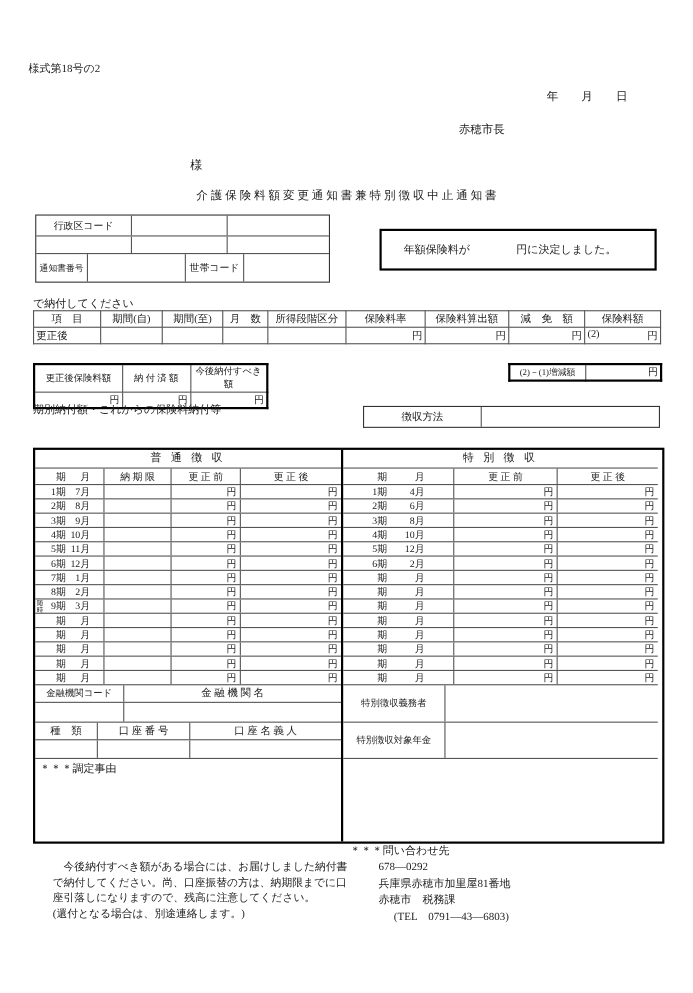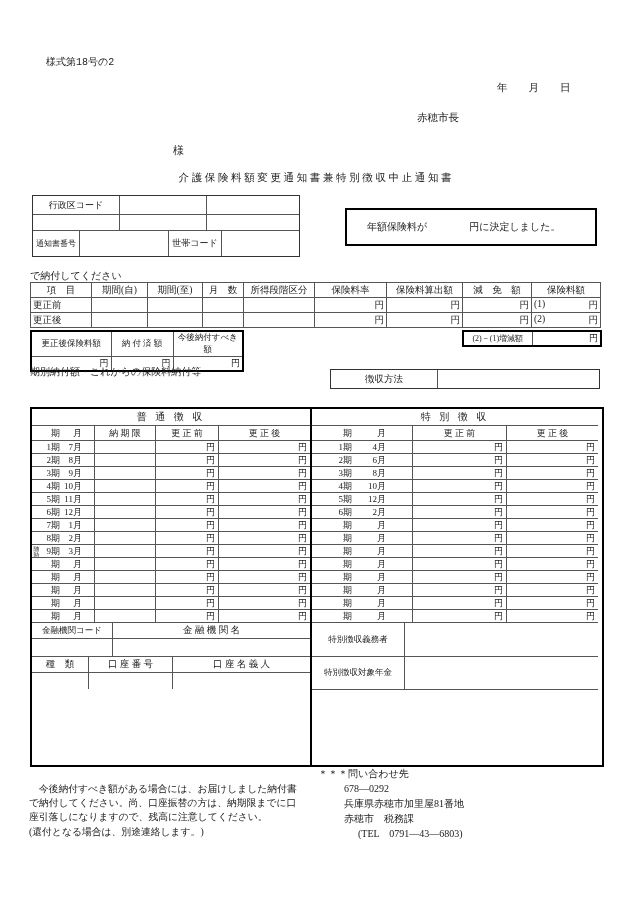--- a/index.html
+++ b/index.html
@@ -66,21 +66,21 @@
 
   
   .noteblock div{font-size:9.8px;line-height:1.45;}
   .contact div{font-size:10px;line-height:1.5;}
 </style>
 </head>
 <body>
 
 <div class="page">
 
-  <div class="abs txt" style="left:46px;top:55px;font-size:10px;font-family:Liberation Mono, monospace;">様式第18号の2</div>
+  <div class="abs txt" style="left:26px;top:55px;font-size:10px;">様式第18号の2</div>
   <div class="abs txt" style="left:497px;top:81px;font-size:10.5px;">年　　月　　日</div>
   <div class="abs txt" style="left:417px;top:111px;font-size:10.5px;">赤穂市長</div>
   <div class="abs txt" style="left:173px;top:143px;font-size:11px;">様</div>
   <div class="abs" style="left:0;top:171px;width:630px;text-align:center;font-size:10.5px;">介 護 保 険 料 額 変 更 通 知 書 兼 特 別 徴 収 中 止 通 知 書</div>
 
   <div class="abs codebox" style="left:32px;top:195px;">
     <div class="crow" style="height:18px;">
       <div class="cc" style="width:86px;">行政区コード</div>
       <div class="cc" style="width:87px;"></div>
       <div class="cc" style="width:93px;"></div>
@@ -123,36 +123,20 @@
       <td class="hd">期間(自)</td>
       <td class="hd">期間(至)</td>
       <td class="hd">月　数</td>
       <td class="hd">所得段階区分</td>
       <td class="hd">保険料率</td>
       <td class="hd">保険料算出額</td>
       <td class="hd">減　免　額</td>
       <td class="hd">保険料額</td>
     </tr>
     <tr>
-      <td>更正前</td>
-      <td></td>
-      <td></td>
-      <td></td>
-      <td></td>
-      <td class="yen">円</td>
-      <td class="yen">円</td>
-      <td class="yen">円</td>
-      <td>
-            <span class="split">
-              <span>(1)</span>
-              <span>円</span>
-            </span>
-          </td>
-    </tr>
-    <tr>
       <td>更正後</td>
       <td></td>
       <td></td>
       <td></td>
       <td></td>
       <td class="yen">円</td>
       <td class="yen">円</td>
       <td class="yen">円</td>
       <td>
             <span class="split">
@@ -356,20 +340,21 @@
       <div class="brow" style="height:16px;">
         <div class="cell ctr" style="width:56px;font-size:9.5px;">種　類</div>
         <div class="cell ctr" style="width:84px;font-size:9.5px;">口 座 番 号</div>
         <div class="cell ctr" style="width:138px;font-size:9.5px;">口 座 名 義 人</div>
       </div>
       <div class="brow" style="height:17px;">
         <div class="cell" style="width:56px;"></div>
         <div class="cell" style="width:84px;"></div>
         <div class="cell" style="width:138px;"></div>
       </div>
+      <div class="chotei">＊＊＊調定事由</div>
     </div>
 
     <div class="half r">
       <div class="ghdr">特 別 徴 収</div>
       <div class="chdr">
         <div class="cell kigetsu" style="width:100px;">
           <span class="ki">期</span>
             <span class="tk">月</span>
         </div>
         <div class="cell ctr" style="width:94px;">更 正 前</div>
@@ -502,20 +487,20 @@
   </div>
 
   <div class="abs contact" style="left:318px;top:766px;">
     <div>＊＊＊問い合わせ先</div>
     <div style="padding-left:26px;">678—0292</div>
     <div style="padding-left:26px;">兵庫県赤穂市加里屋81番地</div>
     <div style="padding-left:26px;">赤穂市　税務課</div>
     <div style="padding-left:40px;">(TEL　0791—43—6803)</div>
   </div>
 
-  <div class="abs noteblock" style="left:29px;top:782px;width:290px;">
+  <div class="abs noteblock" style="left:48px;top:782px;width:290px;">
     <div>　今後納付すべき額がある場合には、お届けしました納付書</div>
     <div>で納付してください。尚、口座振替の方は、納期限までに口</div>
     <div>座引落しになりますので、残高に注意してください。</div>
     <div>(還付となる場合は、別途連絡します。)</div>
   </div>
 
 </div>
 
 </body></html>

